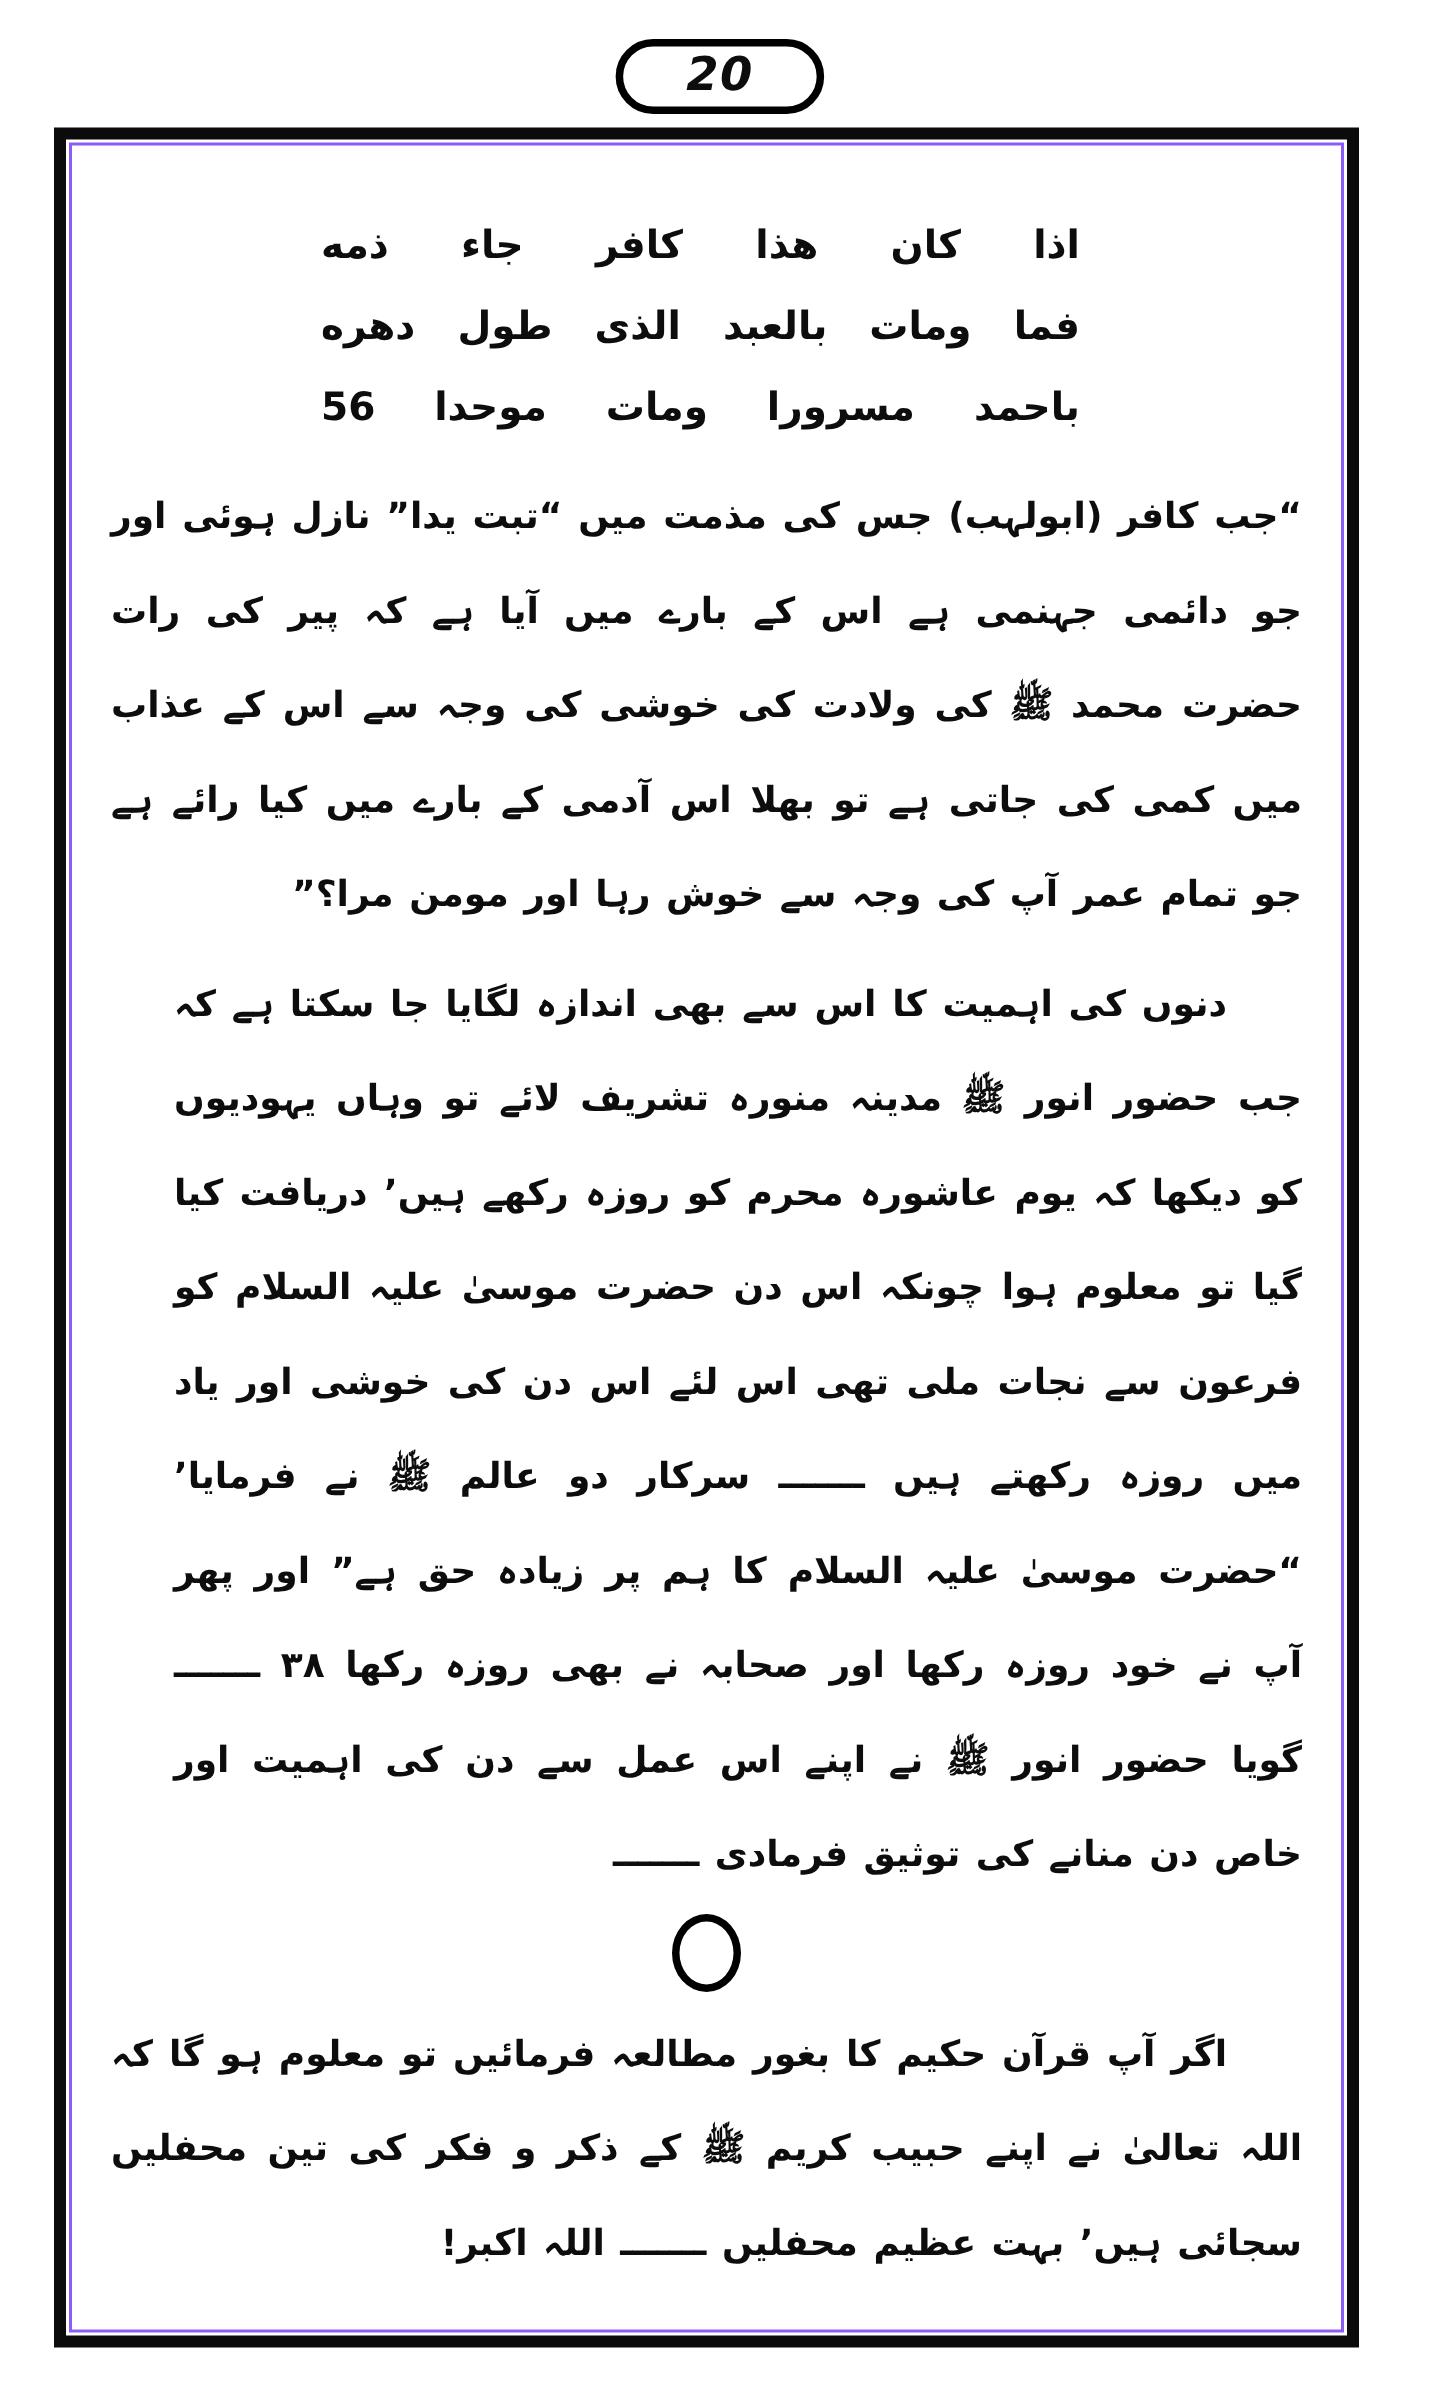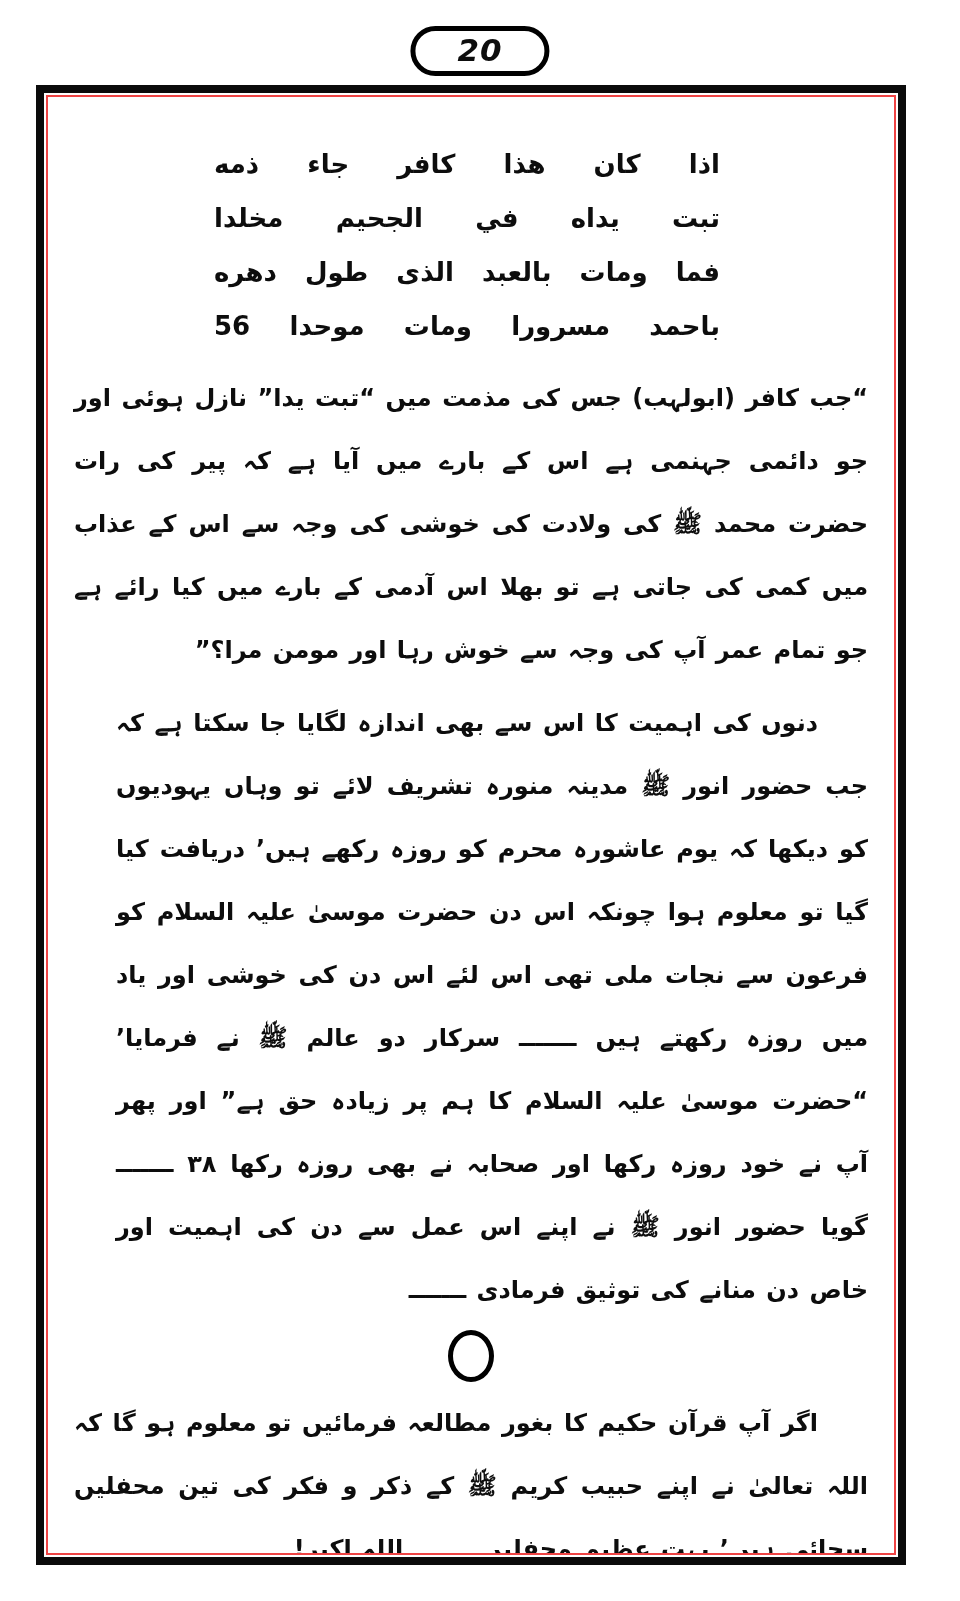--- a/index.html
+++ b/index.html
@@ -32,21 +32,21 @@
     position: absolute;
     top: 85px;
     left: 36px;
     width: 870px;
     height: 1480px;
     border: 8px solid #0b0b0b;
   }
   .frame-inner {
     position: absolute;
     inset: 2px;
-    border: 2px solid #ef4444;
+    border: 2px solid #8b5cf6;
     padding: 0 26px;
     direction: rtl;
     overflow: hidden;
   }
   
   .poem {
     margin: 40px 148px 0 140px;
     font-size: 26px;
     font-weight: bold;
   }
@@ -82,21 +82,20 @@
 
 <div class="badge">
   <span>20</span>
 </div>
 
 <div class="frame">
   <div class="frame-inner">
 
     <div class="poem">
       <div class="poem-line">اذا كان هذا كافر جاء ذمه</div>
-      <div class="poem-line">تبت يداه في الجحيم مخلدا</div>
       <div class="poem-line">فما ومات بالعبد الذى طول دهره</div>
       <div class="poem-line">باحمد مسرورا ومات موحدا 56</div>
     </div>
 
     <div class="para p1">“جب کافر (ابولہب) جس کی مذمت میں “تبت یدا” نازل ہوئی اور جو دائمی جہنمی ہے اس کے بارے میں آیا ہے کہ پیر کی رات حضرت محمد ﷺ کی ولادت کی خوشی کی وجہ سے اس کے عذاب میں کمی کی جاتی ہے تو بھلا اس آدمی کے بارے میں کیا رائے ہے جو تمام عمر آپ کی وجہ سے خوش رہا اور مومن مرا؟”</div>
 
     <div class="para p2 indent">دنوں کی اہمیت کا اس سے بھی اندازہ لگایا جا سکتا ہے کہ جب حضور انور ﷺ مدینہ منورہ تشریف لائے تو وہاں یہودیوں کو دیکھا کہ یوم عاشورہ محرم کو روزہ رکھے ہیں’ دریافت کیا گیا تو معلوم ہوا چونکہ اس دن حضرت موسیٰ علیہ السلام کو فرعون سے نجات ملی تھی اس لئے اس دن کی خوشی اور یاد میں روزہ رکھتے ہیں ـــــــ سرکار دو عالم ﷺ نے فرمایا’ “حضرت موسیٰ علیہ السلام کا ہم پر زیادہ حق ہے” اور پھر آپ نے خود روزہ رکھا اور صحابہ نے بھی روزہ رکھا ۳۸ ـــــــ گویا حضور انور ﷺ نے اپنے اس عمل سے دن کی اہمیت اور خاص دن منانے کی توثیق فرمادی ـــــــ</div>
 
     <div class="circle"></div>
 

